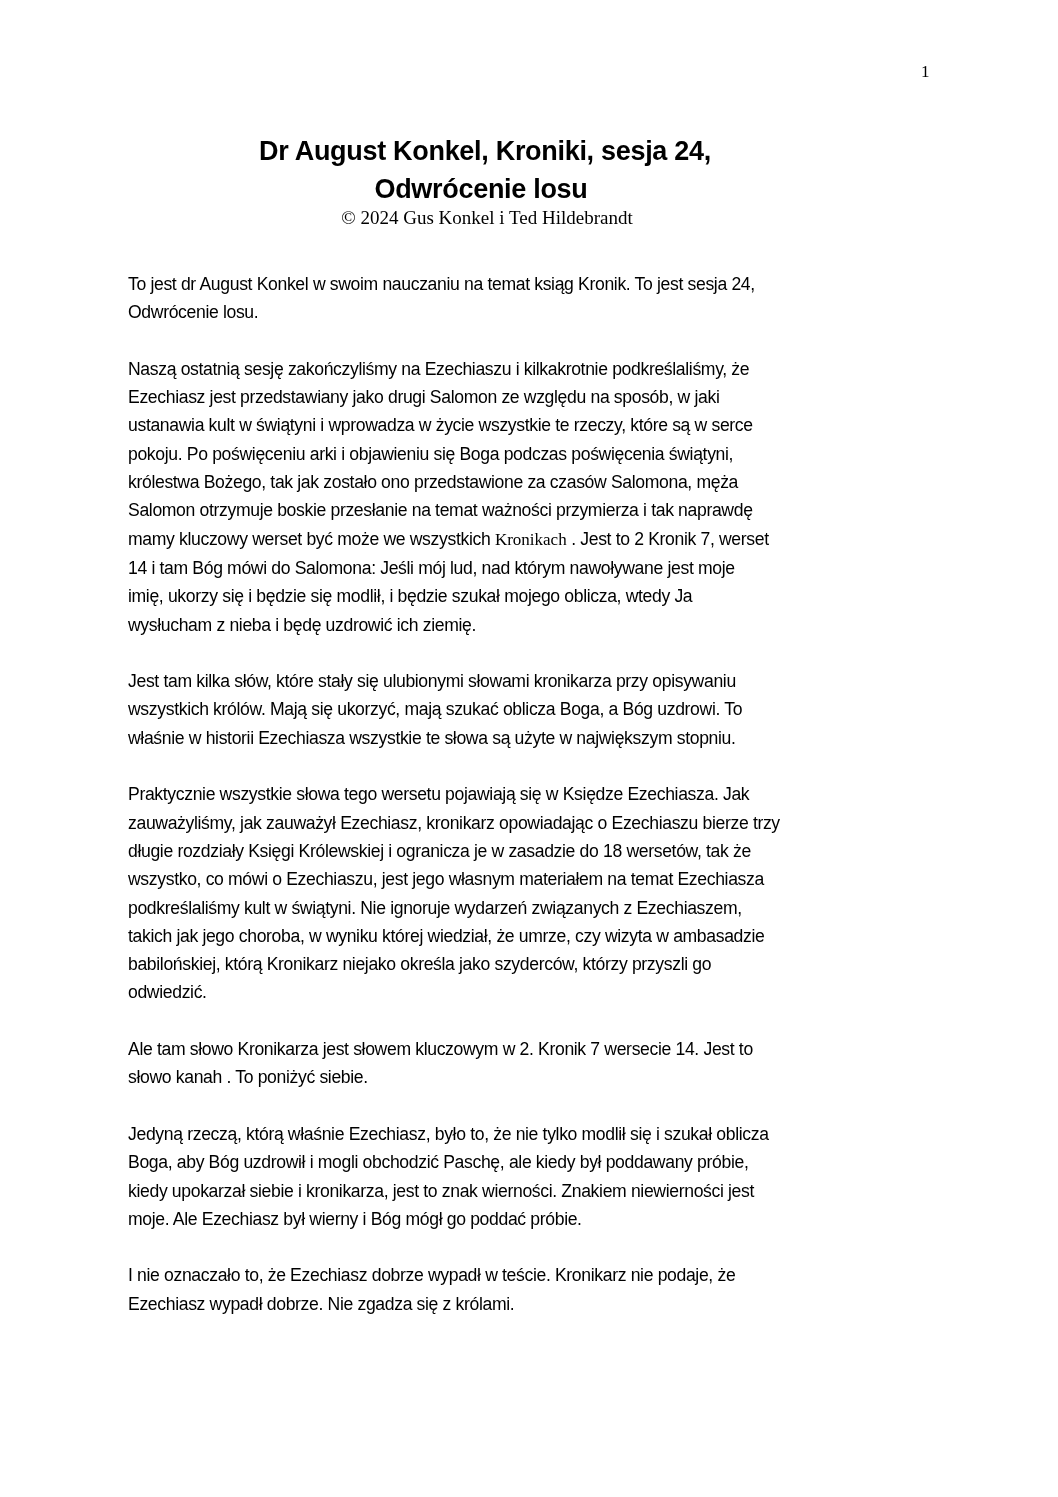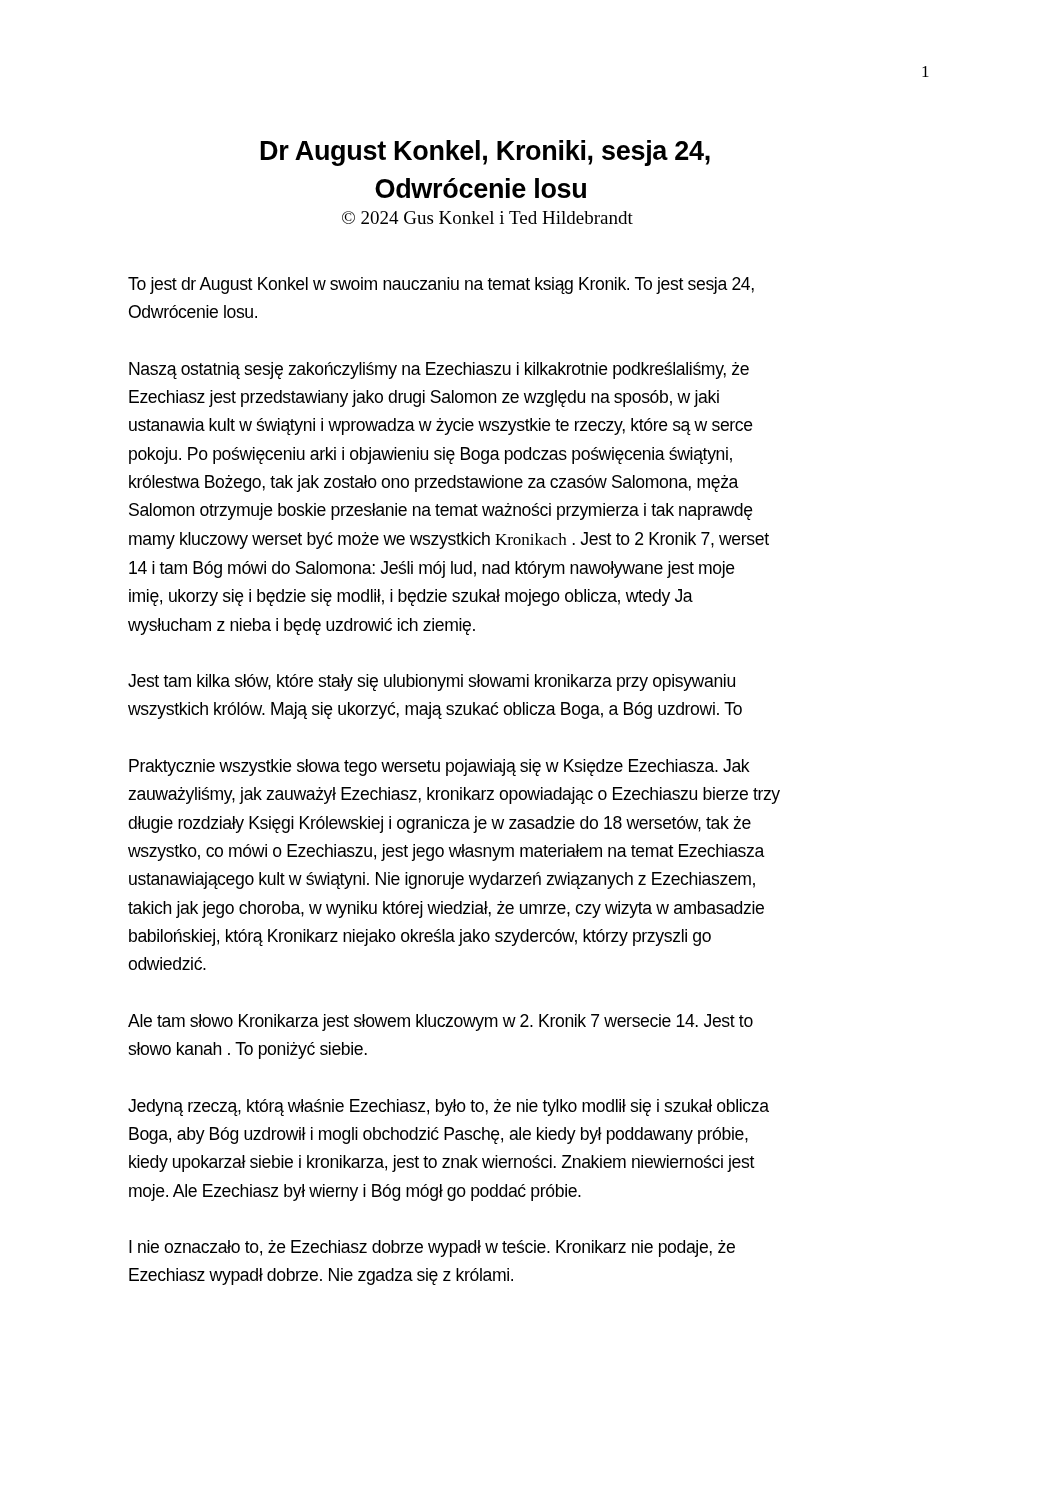--- a/index.html
+++ b/index.html
@@ -95,28 +95,29 @@
     <span class="line">Salomon otrzymuje boskie przesłanie na temat ważności przymierza i tak naprawdę</span>
     <span class="line"><span>mamy kluczowy werset być może we wszystkich </span><span class="serif-inline">Kronikach</span><span> . Jest to 2 Kronik 7, werset</span></span>
     <span class="line">14 i tam Bóg mówi do Salomona: Jeśli mój lud, nad którym nawoływane jest moje</span>
     <span class="line">imię, ukorzy się i będzie się modlił, i będzie szukał mojego oblicza, wtedy Ja</span>
     <span class="line">wysłucham z nieba i będę uzdrowić ich ziemię.</span>
   </p>
 
   <p class="para">
     <span class="line">Jest tam kilka słów, które stały się ulubionymi słowami kronikarza przy opisywaniu</span>
     <span class="line">wszystkich królów. Mają się ukorzyć, mają szukać oblicza Boga, a Bóg uzdrowi. To</span>
+    <span class="line">właśnie w historii Ezechiasza wszystkie te słowa są użyte w największym stopniu.</span>
   </p>
 
   <p class="para">
     <span class="line">Praktycznie wszystkie słowa tego wersetu pojawiają się w Księdze Ezechiasza. Jak</span>
     <span class="line">zauważyliśmy, jak zauważył Ezechiasz, kronikarz opowiadając o Ezechiaszu bierze trzy</span>
     <span class="line">długie rozdziały Księgi Królewskiej i ogranicza je w zasadzie do 18 wersetów, tak że</span>
     <span class="line">wszystko, co mówi o Ezechiaszu, jest jego własnym materiałem na temat Ezechiasza</span>
-    <span class="line">ustanawiającego kult w świątyni. Nie ignoruje wydarzeń związanych z Ezechiaszem,</span>
+    <span class="line">podkreślaliśmy kult w świątyni. Nie ignoruje wydarzeń związanych z Ezechiaszem,</span>
     <span class="line">takich jak jego choroba, w wyniku której wiedział, że umrze, czy wizyta w ambasadzie</span>
     <span class="line">babilońskiej, którą Kronikarz niejako określa jako szyderców, którzy przyszli go</span>
     <span class="line">odwiedzić.</span>
   </p>
 
   <p class="para">
     <span class="line">Ale tam słowo Kronikarza jest słowem kluczowym w 2. Kronik 7 wersecie 14. Jest to</span>
     <span class="line">słowo kanah . To poniżyć siebie.</span>
   </p>
 

